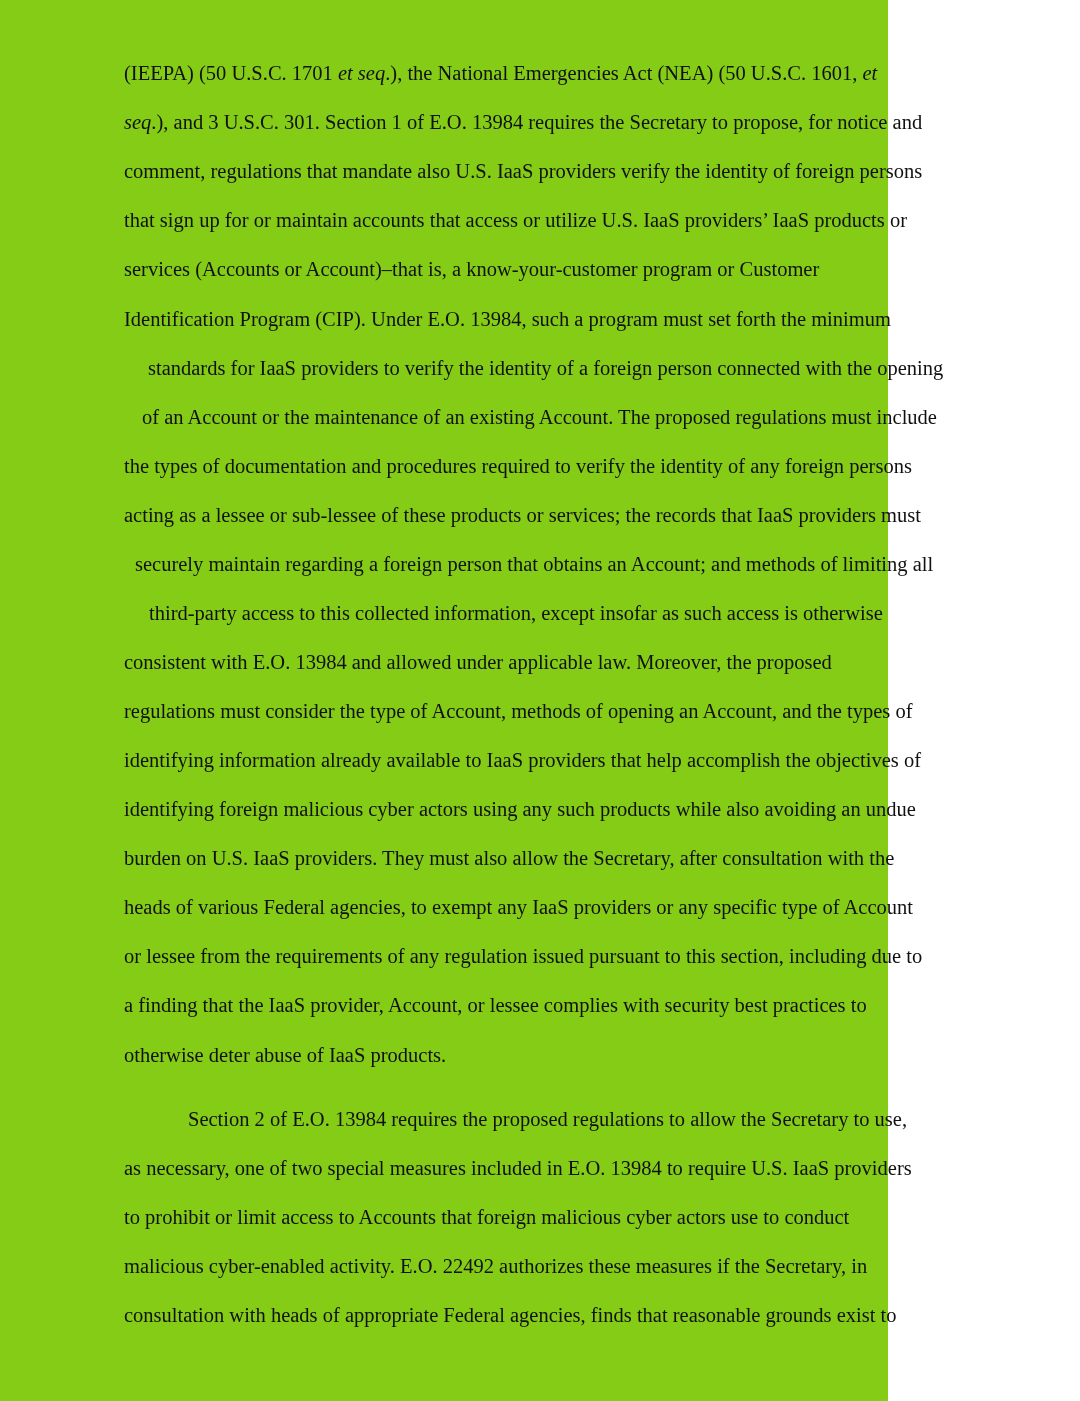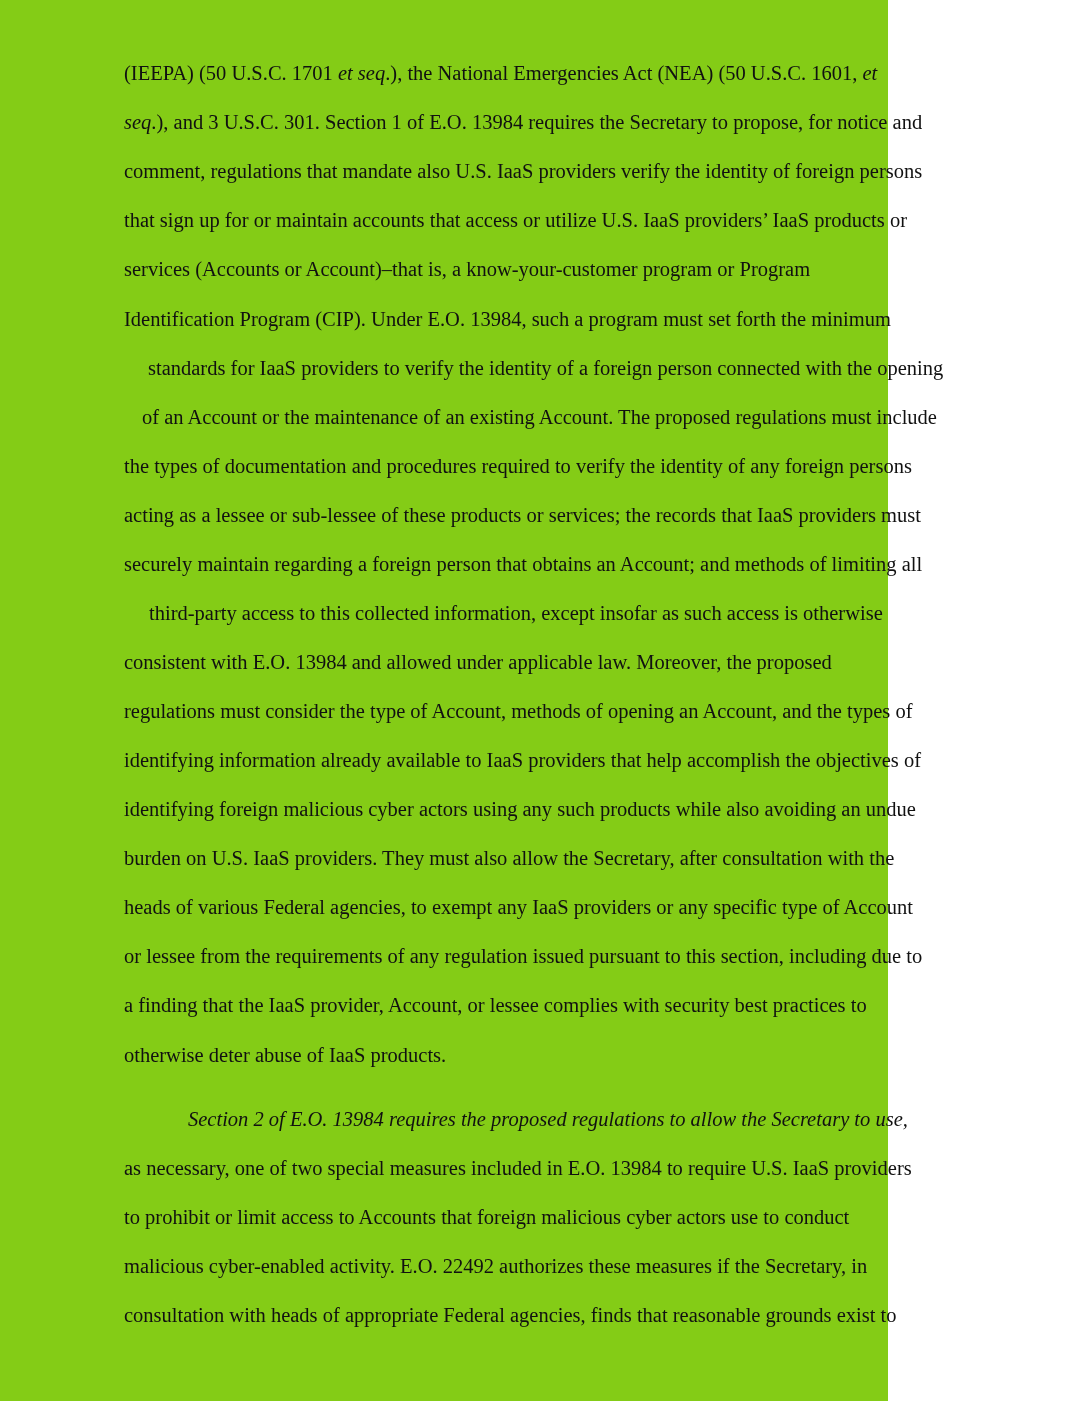--- a/index.html
+++ b/index.html
@@ -7,39 +7,39 @@
     .page { position: absolute; left: 0; top: 0; width: 888px; height: 1401px; background: #84cc16; }
     .line {
       position: absolute;
       left: 124px;
       white-space: nowrap;
       font-family: "Liberation Serif", "DejaVu Serif", serif;
       font-size: 20.5px;
       color: #111111;
       line-height: 24px;
     }
-    .line.indent { left: 188px; font-style: italic; }
+    .line.indent { left: 188px; }
     em { font-style: italic; }
   </style>
 </head>
 <body>
 
 <div class="page">
   <div id="para-0">
       <div class="line" style="top: 61px;"><span>(IEEPA) (50 U.S.C. 1701 </span><em>et seq</em><span>.), the National Emergencies Act (NEA) (50 U.S.C. 1601, </span><em>et</em></div>
       <div class="line" style="top: 110px;"><em>seq</em><span>.), and 3 U.S.C. 301. Section 1 of E.O. 13984 requires the Secretary to propose, for notice and</span></div>
       <div class="line" style="top: 159px;"><span>comment, regulations that mandate also U.S. IaaS providers verify the identity of foreign persons</span></div>
       <div class="line" style="top: 208px;"><span>that sign up for or maintain accounts that access or utilize U.S. IaaS providers’ IaaS products or</span></div>
-      <div class="line" style="top: 257px;"><span>services (Accounts or Account)–that is, a know-your-customer program or Program</span></div>
+      <div class="line" style="top: 257px;"><span>services (Accounts or Account)–that is, a know-your-customer program or Customer</span></div>
       <div class="line" style="top: 307px;"><span>Identification Program (CIP). Under E.O. 13984, such a program must set forth the minimum</span></div>
       <div class="line" style="top: 356px; margin-left: 24px;"><span>standards for IaaS providers to verify the identity of a foreign person connected with the opening</span></div>
       <div class="line" style="top: 405px; margin-left: 18px;"><span>of an Account or the maintenance of an existing Account. The proposed regulations must include</span></div>
       <div class="line" style="top: 454px;"><span>the types of documentation and procedures required to verify the identity of any foreign persons</span></div>
       <div class="line" style="top: 503px;"><span>acting as a lessee or sub-lessee of these products or services; the records that IaaS providers must</span></div>
-      <div class="line" style="top: 552px;"><span>securely maintain regarding a foreign person that obtains an Account; and methods of limiting all</span></div>
+      <div class="line" style="top: 552px; margin-left: 11px;"><span>securely maintain regarding a foreign person that obtains an Account; and methods of limiting all</span></div>
       <div class="line" style="top: 601px; margin-left: 25px;"><span>third-party access to this collected information, except insofar as such access is otherwise</span></div>
       <div class="line" style="top: 650px;"><span>consistent with E.O. 13984 and allowed under applicable law. Moreover, the proposed</span></div>
       <div class="line" style="top: 699px;"><span>regulations must consider the type of Account, methods of opening an Account, and the types of</span></div>
       <div class="line" style="top: 748px;"><span>identifying information already available to IaaS providers that help accomplish the objectives of</span></div>
       <div class="line" style="top: 797px;"><span>identifying foreign malicious cyber actors using any such products while also avoiding an undue</span></div>
       <div class="line" style="top: 846px;"><span>burden on U.S. IaaS providers. They must also allow the Secretary, after consultation with the</span></div>
       <div class="line" style="top: 895px;"><span>heads of various Federal agencies, to exempt any IaaS providers or any specific type of Account</span></div>
       <div class="line" style="top: 944px;"><span>or lessee from the requirements of any regulation issued pursuant to this section, including due to</span></div>
       <div class="line" style="top: 993px;"><span>a finding that the IaaS provider, Account, or lessee complies with security best practices to</span></div>
       <div class="line" style="top: 1043px;"><span>otherwise deter abuse of IaaS products.</span></div>

